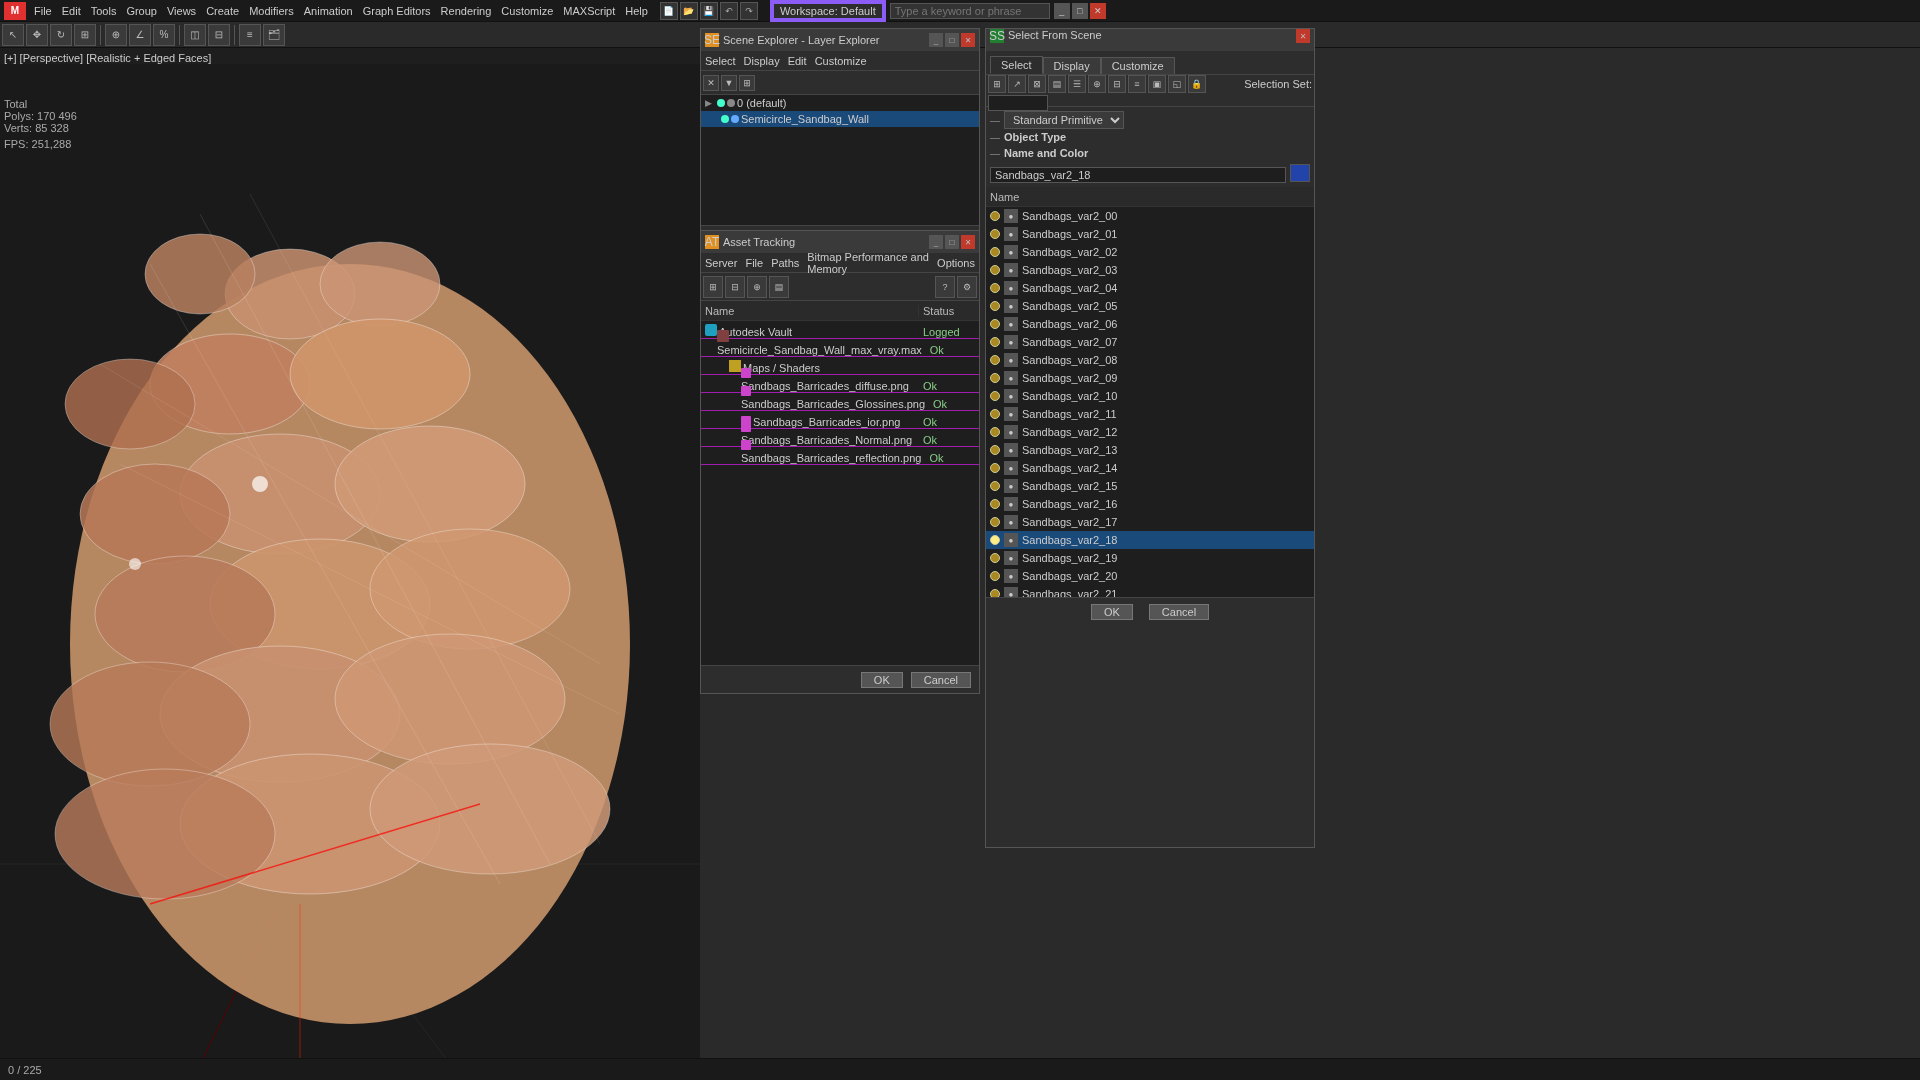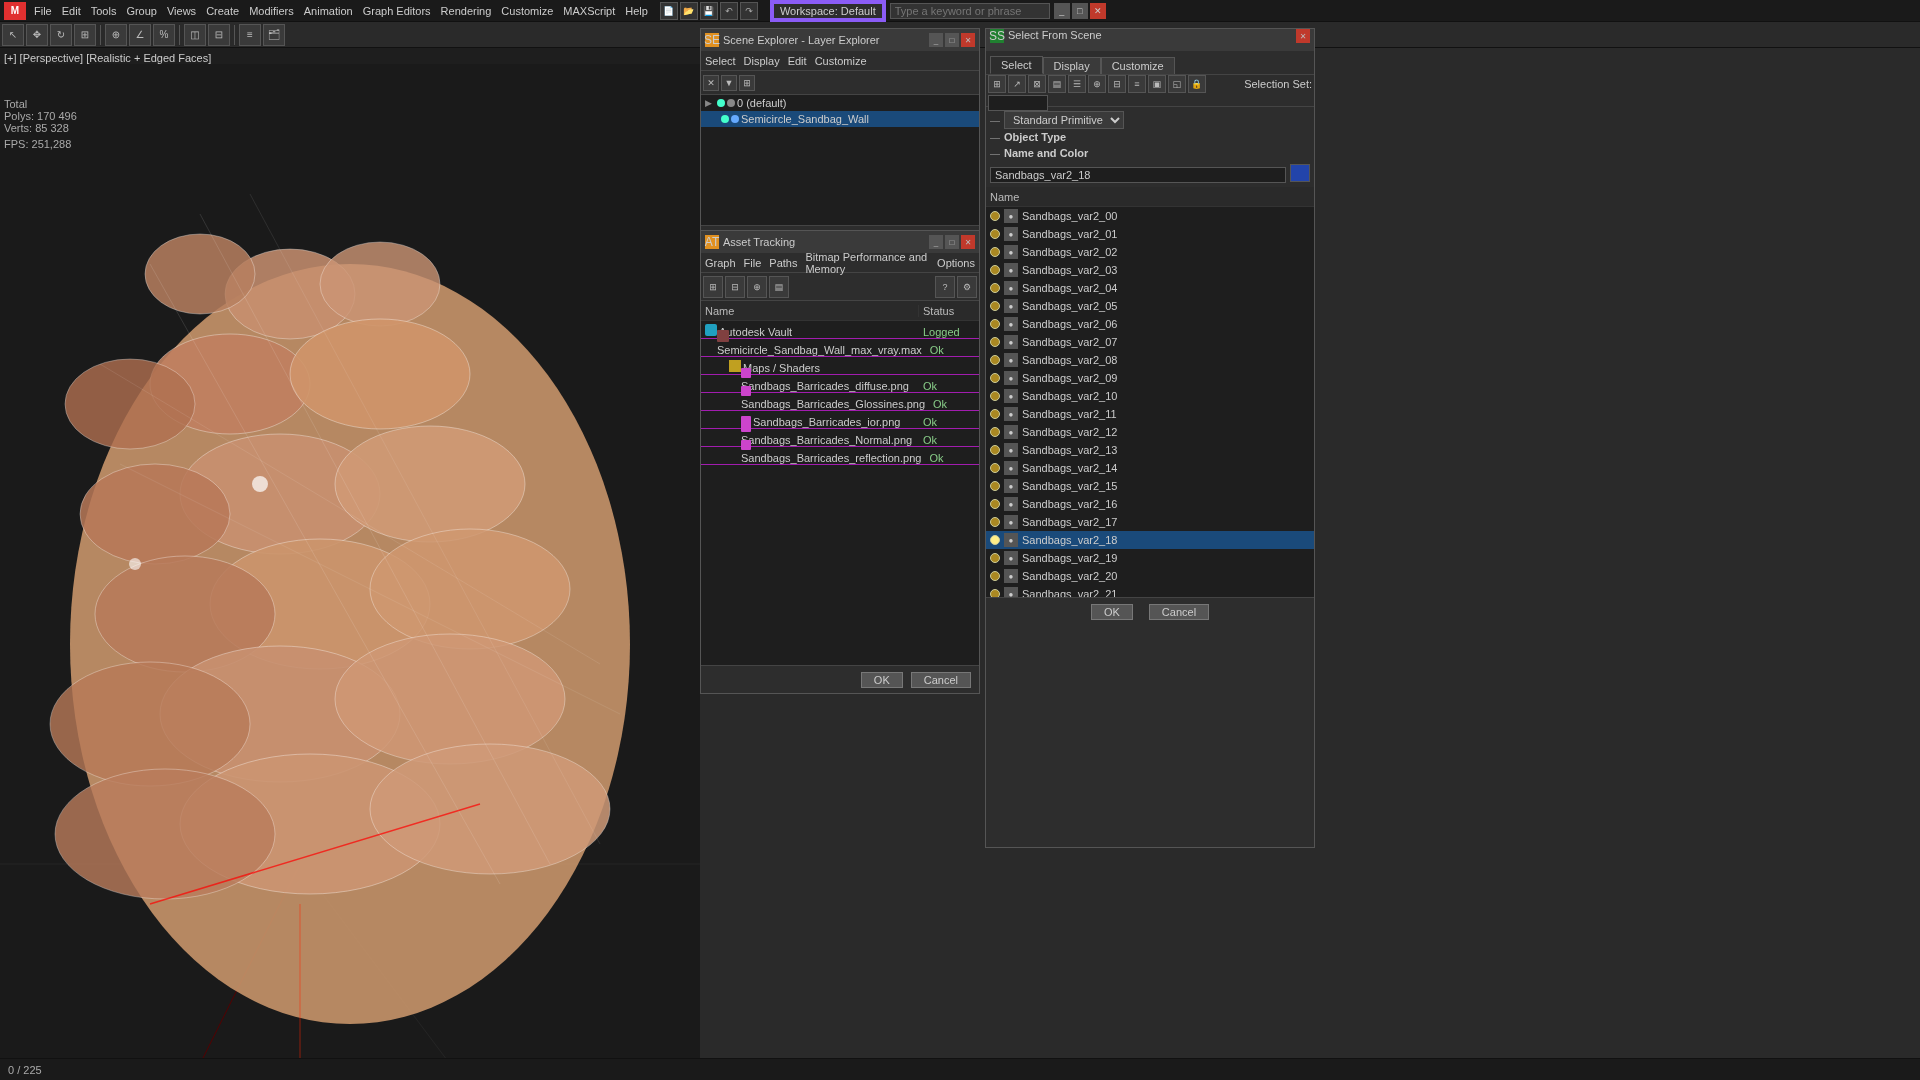--- a/index.html
+++ b/index.html
@@ -269,21 +269,21 @@
   <div class="panel-titlebar">
     <div class="panel-icon">AT</div>
     <span class="panel-title">Asset Tracking</span>
     <div class="panel-controls">
       <div class="panel-btn">_</div>
       <div class="panel-btn">□</div>
       <div class="panel-btn close-btn">✕</div>
     </div>
   </div>
   <div class="menu-bar">
-    <span>Graph</span>
+    <span>Server</span>
     <span>File</span>
     <span>Paths</span>
     <span>Bitmap Performance and Memory</span>
     <span>Options</span>
   </div>
   <div class="toolbar">
     <div class="tb-btn" style="width:20px;height:22px;font-size:9px;">⊞</div>
     <div class="tb-btn" style="width:20px;height:22px;font-size:9px;">⊟</div>
     <div class="tb-btn" style="width:20px;height:22px;font-size:9px;">⊕</div>
     <div class="tb-btn" style="width:20px;height:22px;font-size:9px;">▤</div>

